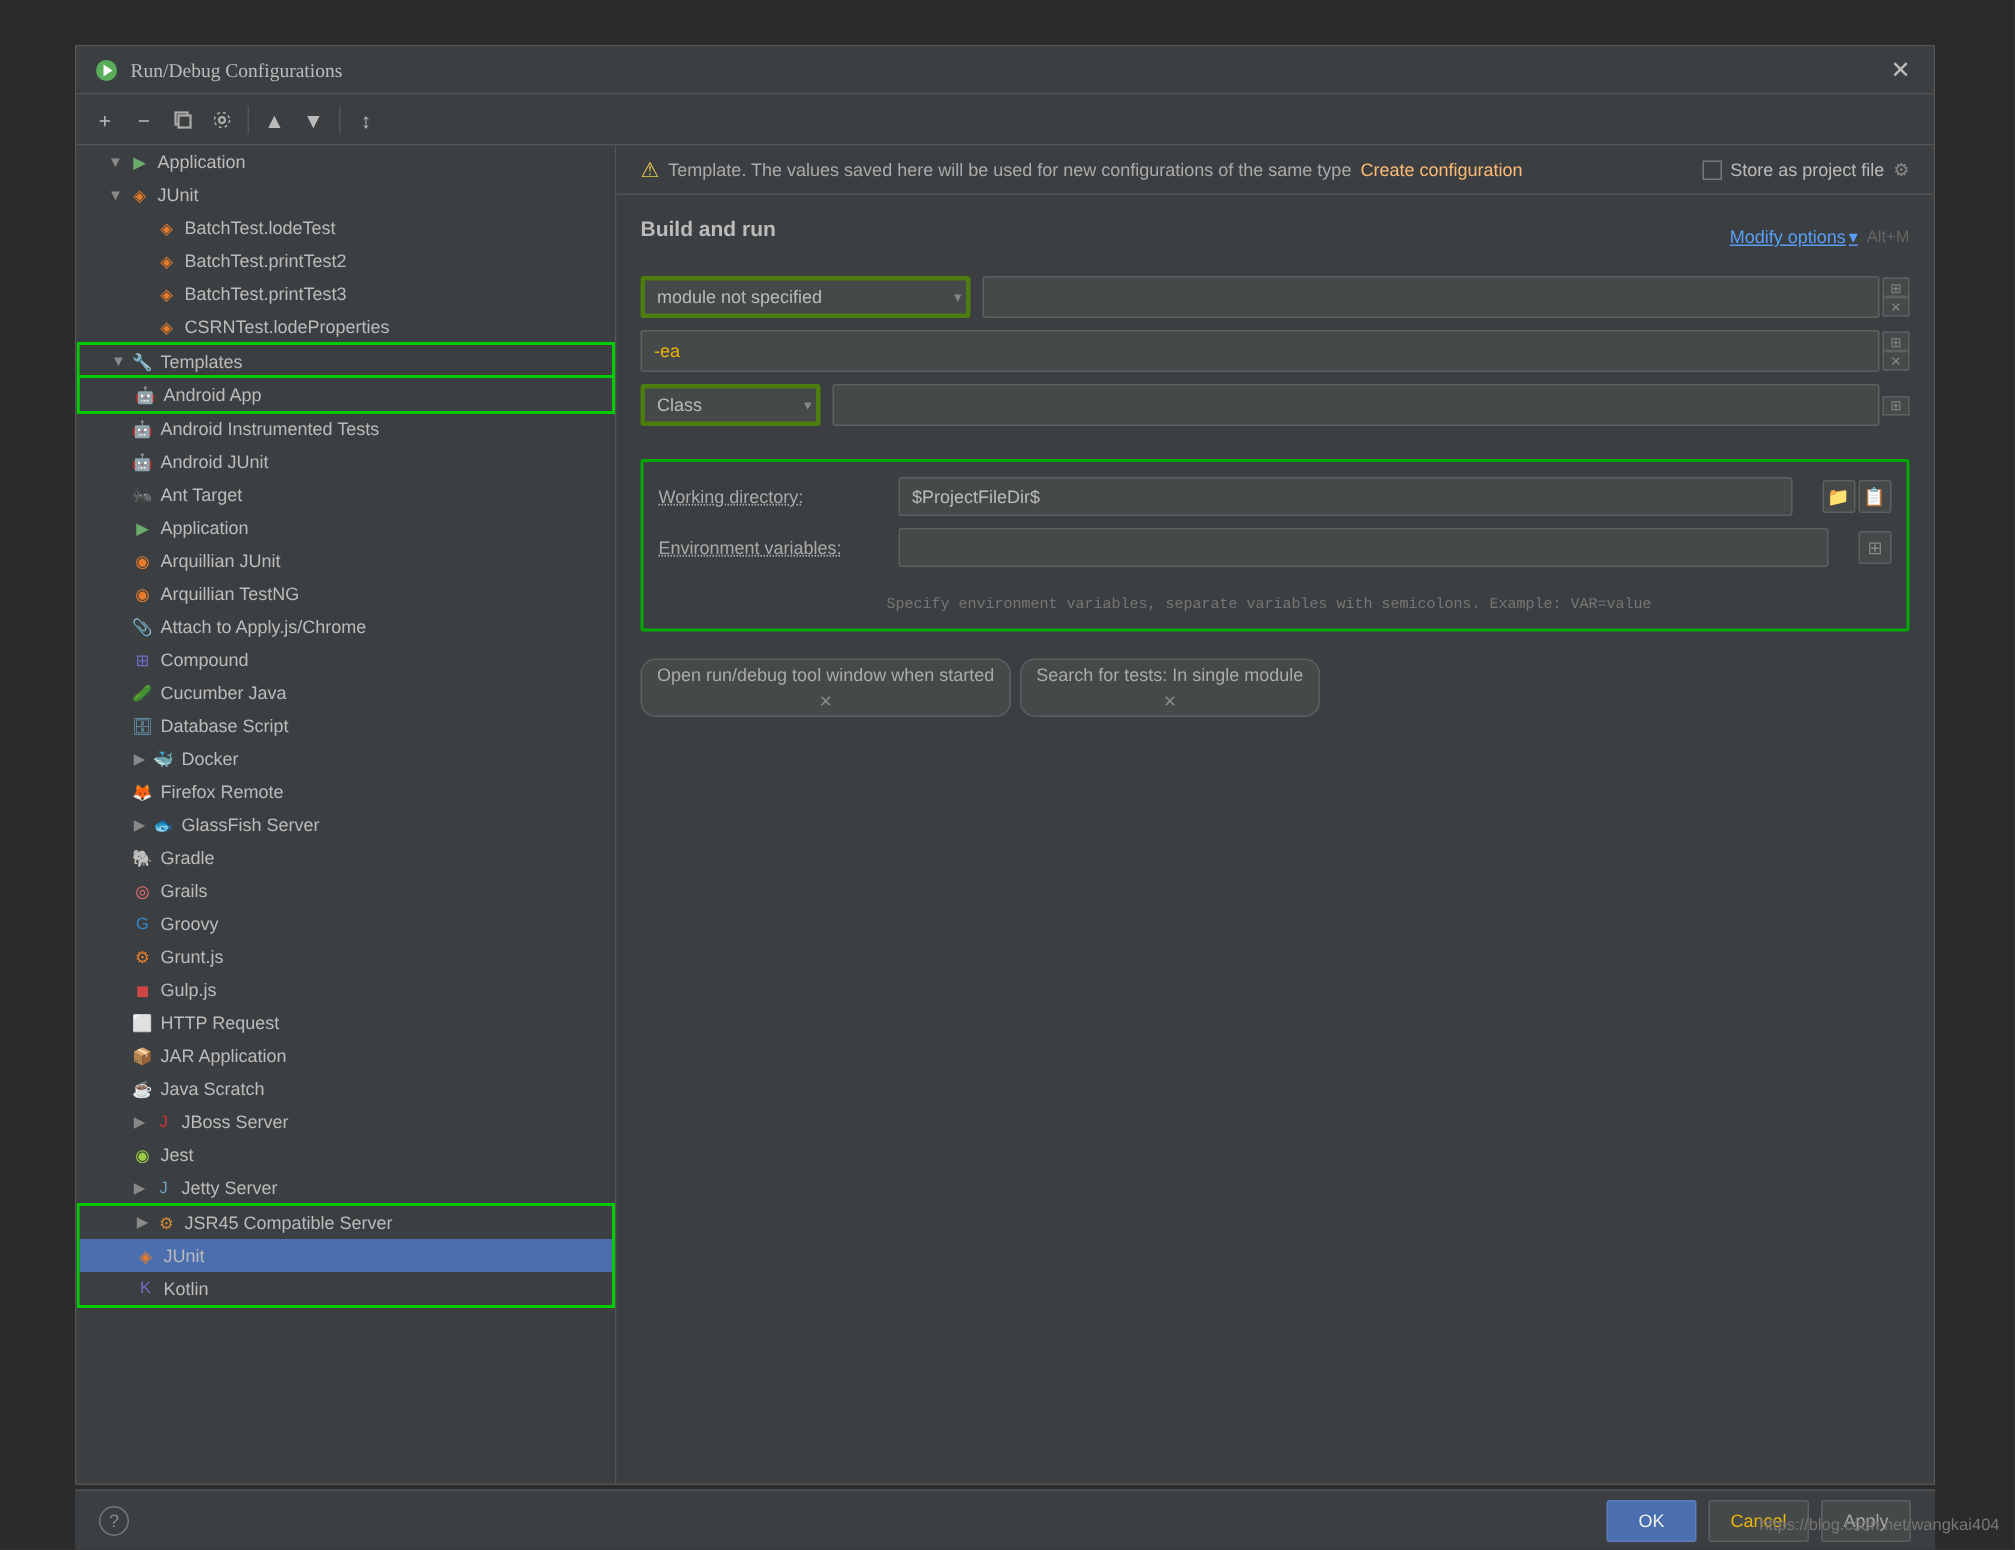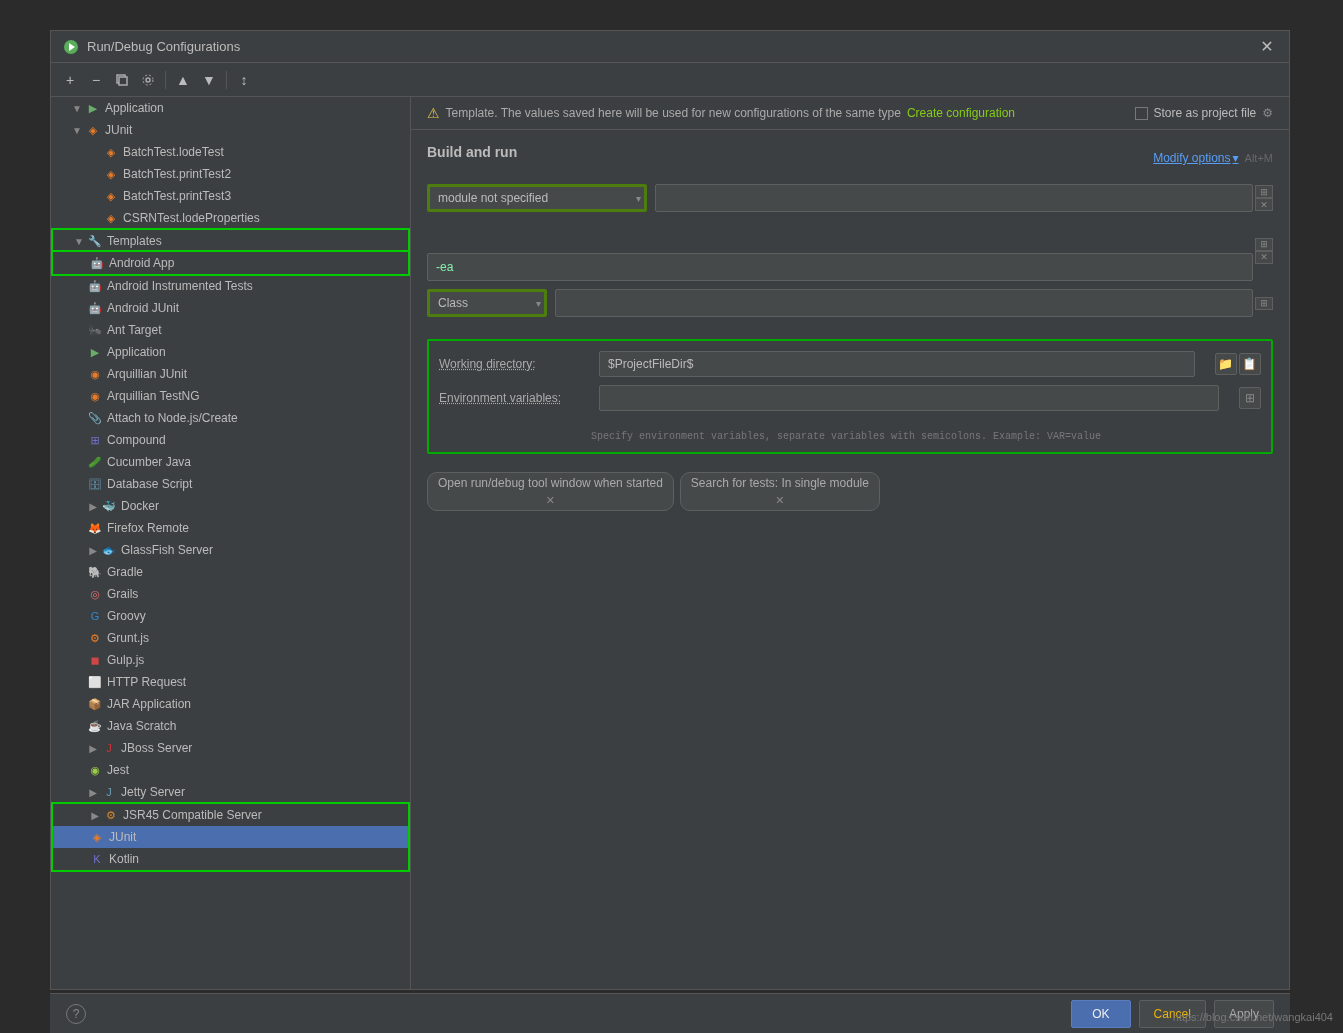--- a/index.html
+++ b/index.html
@@ -31,20 +31,21 @@
       display: flex;
       align-items: center;
       justify-content: space-between;
       border-bottom: 1px solid #555;
       height: 32px;
     }
 
     .titlebar-left {
       display: flex;
       gap: 8px;
+      font-family: Liberation Serif, serif;
     }
 
     .titlebar-title {
       font-size: 13px;
       color: #bbbbbb;
     }
 
     .titlebar-close {
       cursor: pointer;
       color: #bbbbbb;
@@ -201,21 +202,21 @@
       color: #aaa;
       font-size: 12px;
     }
 
     .warning-icon {
       color: #e8c84a;
       font-size: 14px;
     }
 
     .create-config-link {
-      color: #84cc16;
+      color: #fdba74;
       cursor: pointer;
       text-decoration: none;
     }
 
     .store-project-row {
       display: flex;
       align-items: center;
       gap: 6px;
       font-size: 12px;
     }
@@ -605,21 +606,21 @@
       <div class="tree-item tree-indent-2">
         <span class="tree-icon icon-junit">◉</span>
         <span>Arquillian JUnit</span>
       </div>
       <div class="tree-item tree-indent-2">
         <span class="tree-icon icon-junit">◉</span>
         <span>Arquillian TestNG</span>
       </div>
       <div class="tree-item tree-indent-2">
         <span class="tree-icon" style="color:#8abf5a;">📎</span>
-        <span>Attach to Node.js/Create</span>
+        <span>Attach to Apply.js/Chrome</span>
       </div>
       <div class="tree-item tree-indent-2">
         <span class="tree-icon icon-compound">⊞</span>
         <span>Compound</span>
       </div>
       <div class="tree-item tree-indent-2">
         <span class="tree-icon icon-cucumber">🥒</span>
         <span>Cucumber Java</span>
       </div>
       <div class="tree-item tree-indent-2">
@@ -744,21 +745,21 @@
             <input type="text" value="" style="background: rgb(69, 73, 74); border: 1px solid rgb(94, 96, 96); color: rgb(187, 187, 187); padding: 3px 8px; font-size: 12px; height: 28px; border-radius: 2px; flex: 1 1 0%; width: 100%;">
             <div class="input-side-btns">
               <button class="small-icon-btn">⊞</button>
               <button class="small-icon-btn">✕</button>
             </div>
           </div>
         </div>
 
         <div class="ea-row">
           <div class="input-with-btns" style="flex:1;">
-            <input type="text" style="background: rgb(69, 73, 74); border: 1px solid rgb(94, 96, 96); color: #86efac; padding: 3px 8px; font-size: 12px; height: 28px; border-radius: 2px; flex: 1 1 0%; width: 100%; margin-top: 33px;" value="-ea">
+            <input type="text" style="background: rgb(69, 73, 74); border: 1px solid rgb(94, 96, 96); color: #eab308; padding: 3px 8px; font-size: 12px; height: 28px; border-radius: 2px; flex: 1 1 0%; width: 100%;" value="-ea">
             <div class="input-side-btns">
               <button class="small-icon-btn">⊞</button>
               <button class="small-icon-btn">✕</button>
             </div>
           </div>
         </div>
 
         <div class="form-row">
           <div class="select-wrapper" style="width:120px;">
             <select>

